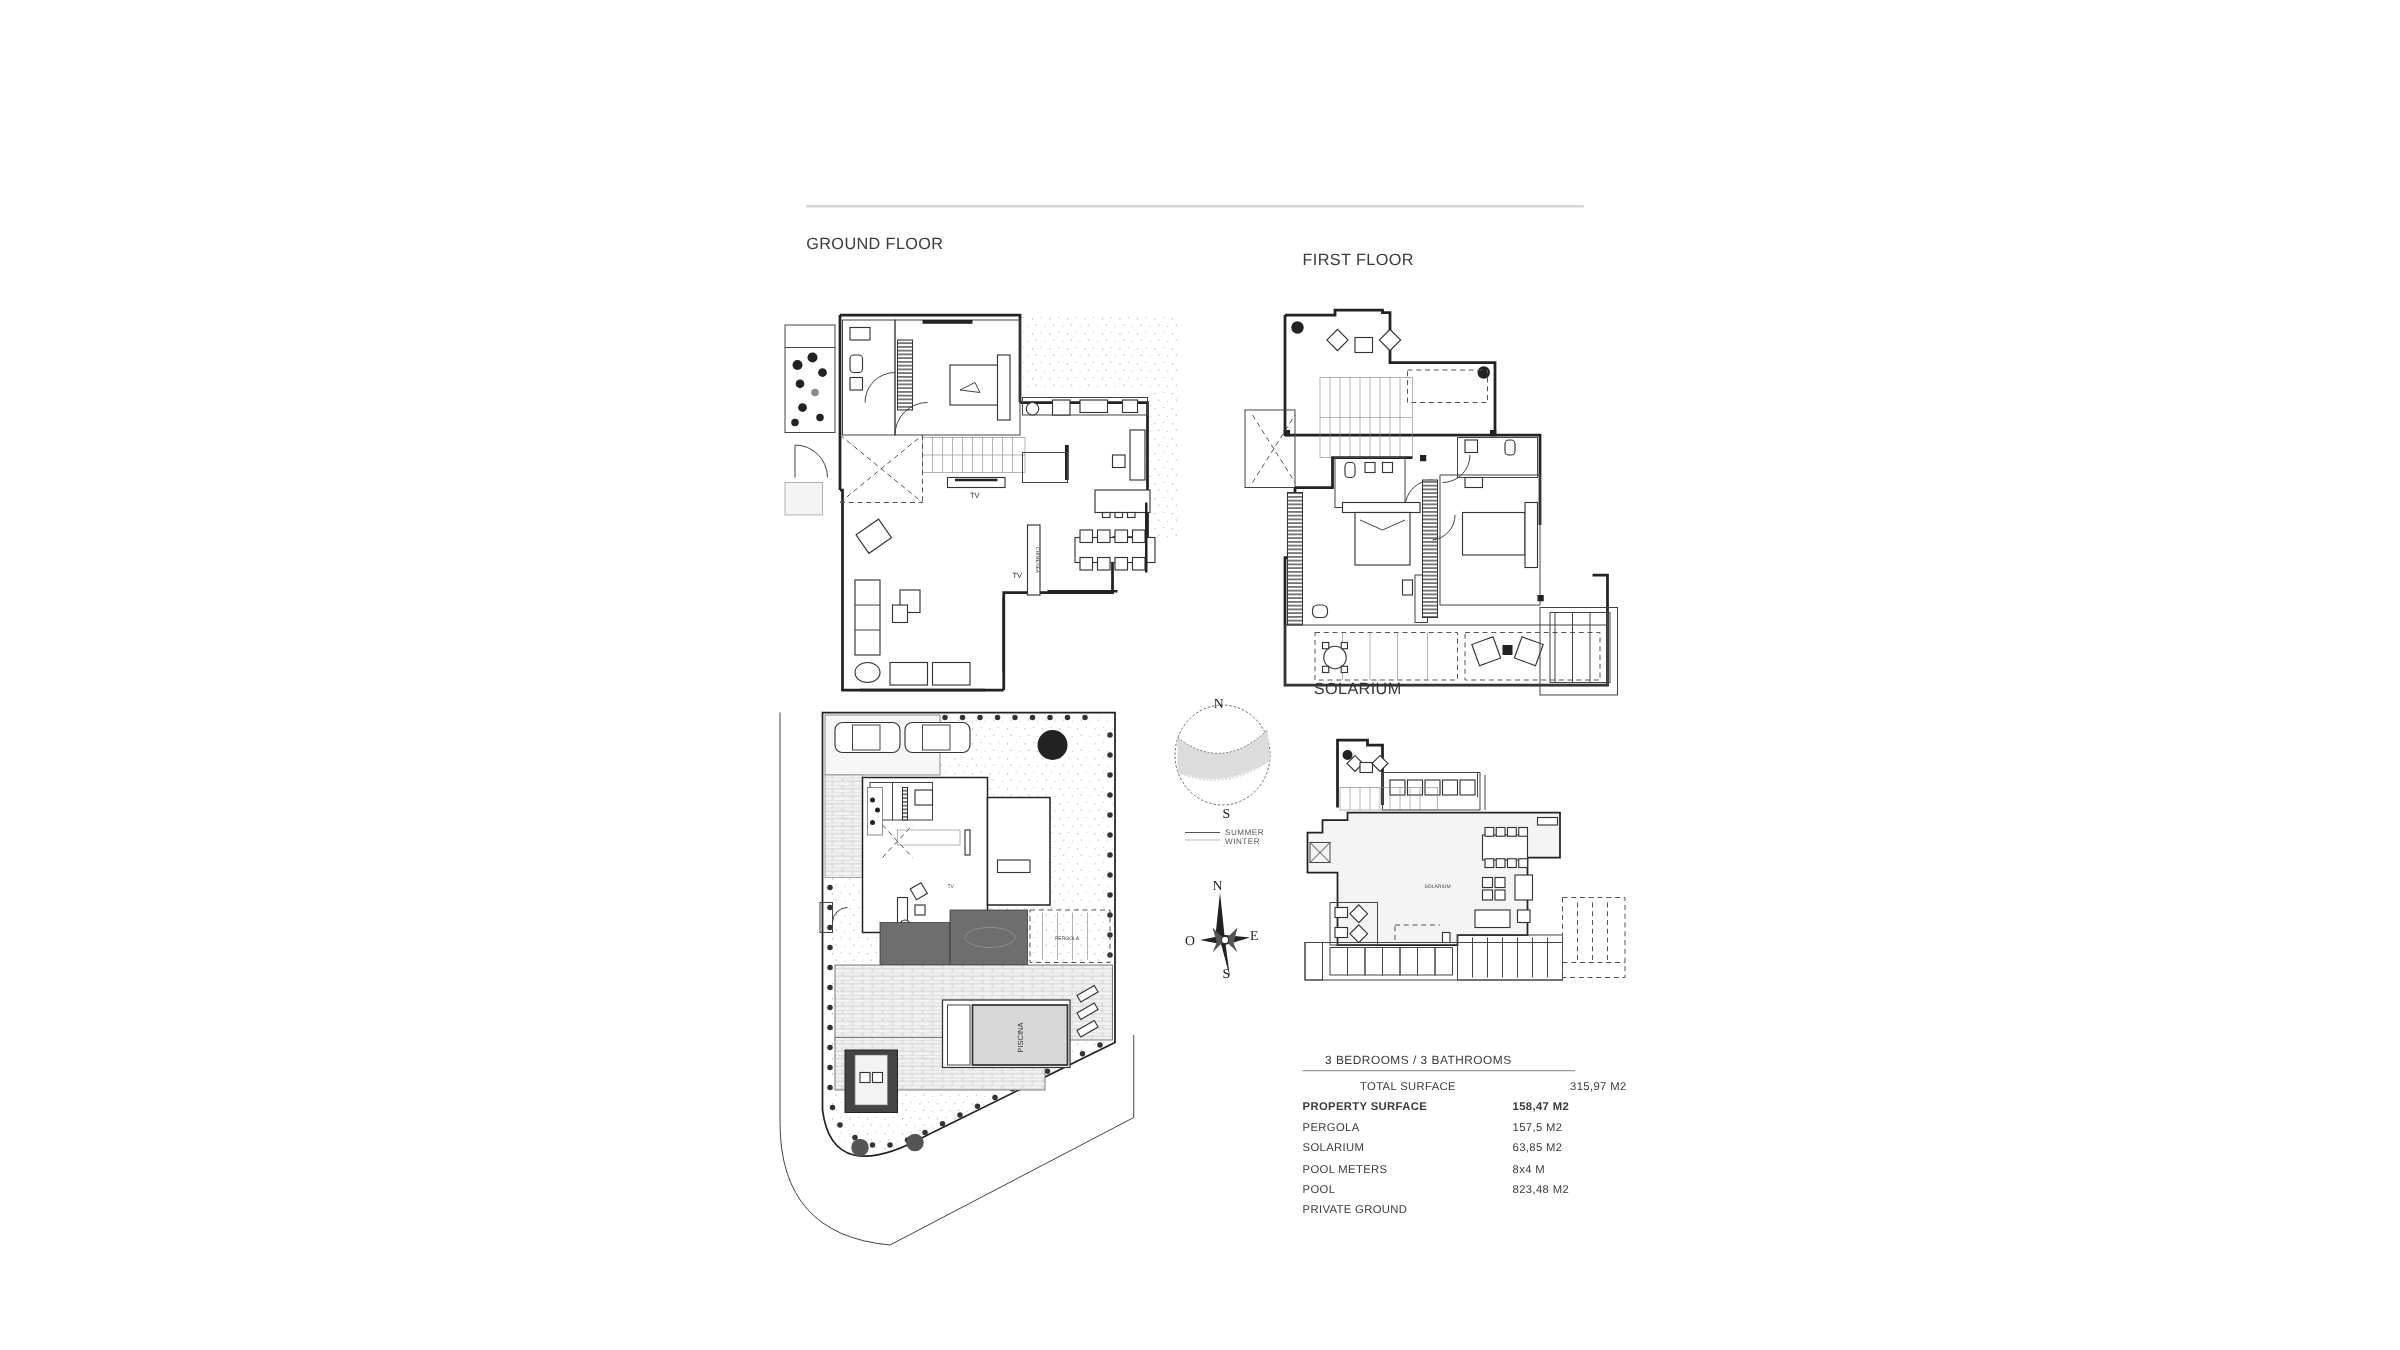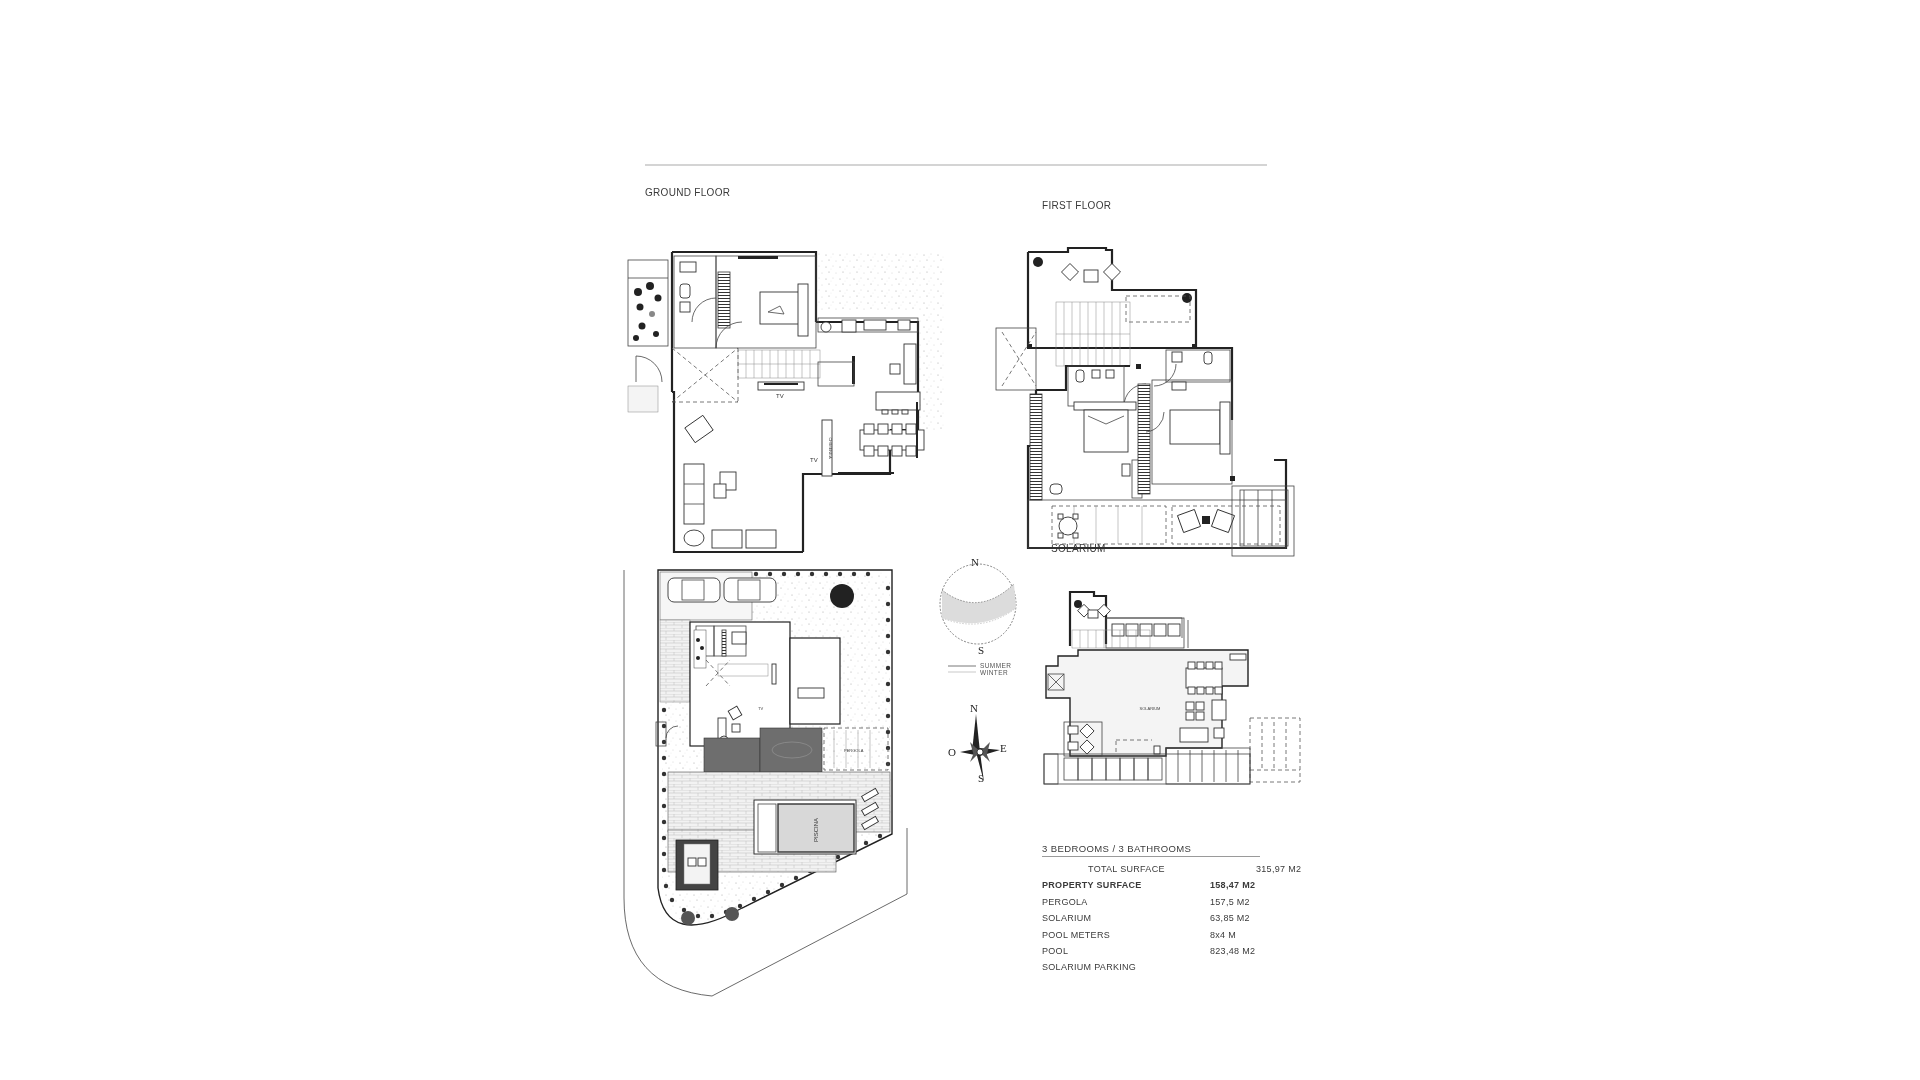--- a/index.html
+++ b/index.html
@@ -1,35 +1,35 @@
 <!DOCTYPE html>
 <html><head>
   <meta charset="utf-8">
   <style>
     html, body { margin:0; padding:0; background:#ffffff; }
     body { width:1920px; height:1080px; position:relative; overflow:hidden;
            font-family:"Liberation Sans", sans-serif; color:#333333; }
     .rule { position:absolute; height:2px; background:#d4d4d4; }
-    .section-title { position:absolute; font-size:10px; letter-spacing:0.3px; color:#3a3a3a; white-space:nowrap; }
+    .section-title { position:absolute; font-size:13px; letter-spacing:0.3px; color:#3a3a3a; white-space:nowrap; }
     svg { position:absolute; overflow:visible; }
     .wall { fill:none; stroke:#222; stroke-width:2.2; }
     .thin { fill:none; stroke:#444; stroke-width:0.8; }
     .hair { fill:none; stroke:#888; stroke-width:0.5; }
     .dash { fill:none; stroke:#555; stroke-width:0.8; stroke-dasharray:4 3; }
     .furn { fill:#fff; stroke:#333; stroke-width:0.9; }
     .dark { fill:#222; }
     .hatch { fill:url(#hatchPat); stroke:#333; stroke-width:0.8; }
     .gravel { fill:url(#gravelPat); }
     .paving { fill:url(#pavePat); stroke:#555; stroke-width:0.6; }
     .deck { fill:#6e6e6e; stroke:#333; stroke-width:0.6; }
     .pool { fill:#d8d8d8; stroke:#333; stroke-width:1.4; }
     .lbl { font-family:"Liberation Sans", sans-serif; font-size:6px; fill:#333; }
     .lbl-s { font-family:"Liberation Sans", sans-serif; font-size:4px; fill:#444; }
     .compass-lbl { font-family:"Liberation Serif", serif; font-size:11px; fill:#222; }
-    .spec-header { position:absolute; font-size:9.5px; letter-spacing:0.4px; color:#3a3a3a; white-space:nowrap; }
+    .spec-header { position:absolute; font-size:9.5px; letter-spacing:0.4px; color:#3a3a3a; white-space:nowrap;margin-left:18px; }
     .spec-rule { position:absolute; height:1px; background:#9a9a9a; }
     .spec-row { position:absolute; left:1042px; width:230px; height:14px; font-size:9px; letter-spacing:0.3px; color:#3a3a3a; }
     .spec-label { position:absolute; left:0; white-space:nowrap; }
     .spec-value { position:absolute; left:168px; white-space:nowrap; }
     .legend-text { font-family:"Liberation Sans", sans-serif; font-size:6.5px; fill:#555; letter-spacing:0.4px; }
   </style>
 </head>
 <body>
 
 <div class="rule" style="left:645px; top:164px; width:622px;"></div>
@@ -538,15 +538,15 @@
 </div>
 <div class="spec-row" style="top:930px;text-align:center;">
   <span class="spec-label">POOL METERS</span>
   <span class="spec-value">8x4 M</span>
 </div>
 <div class="spec-row" style="top:946px;">
   <span class="spec-label">POOL</span>
   <span class="spec-value">823,48 M2</span>
 </div>
 <div class="spec-row" style="top:962px;">
-  <span class="spec-label">SOLARIUM PARKING</span>
+  <span class="spec-label">PRIVATE GROUND</span>
   <span class="spec-value"></span>
 </div>
 
 </body></html>

